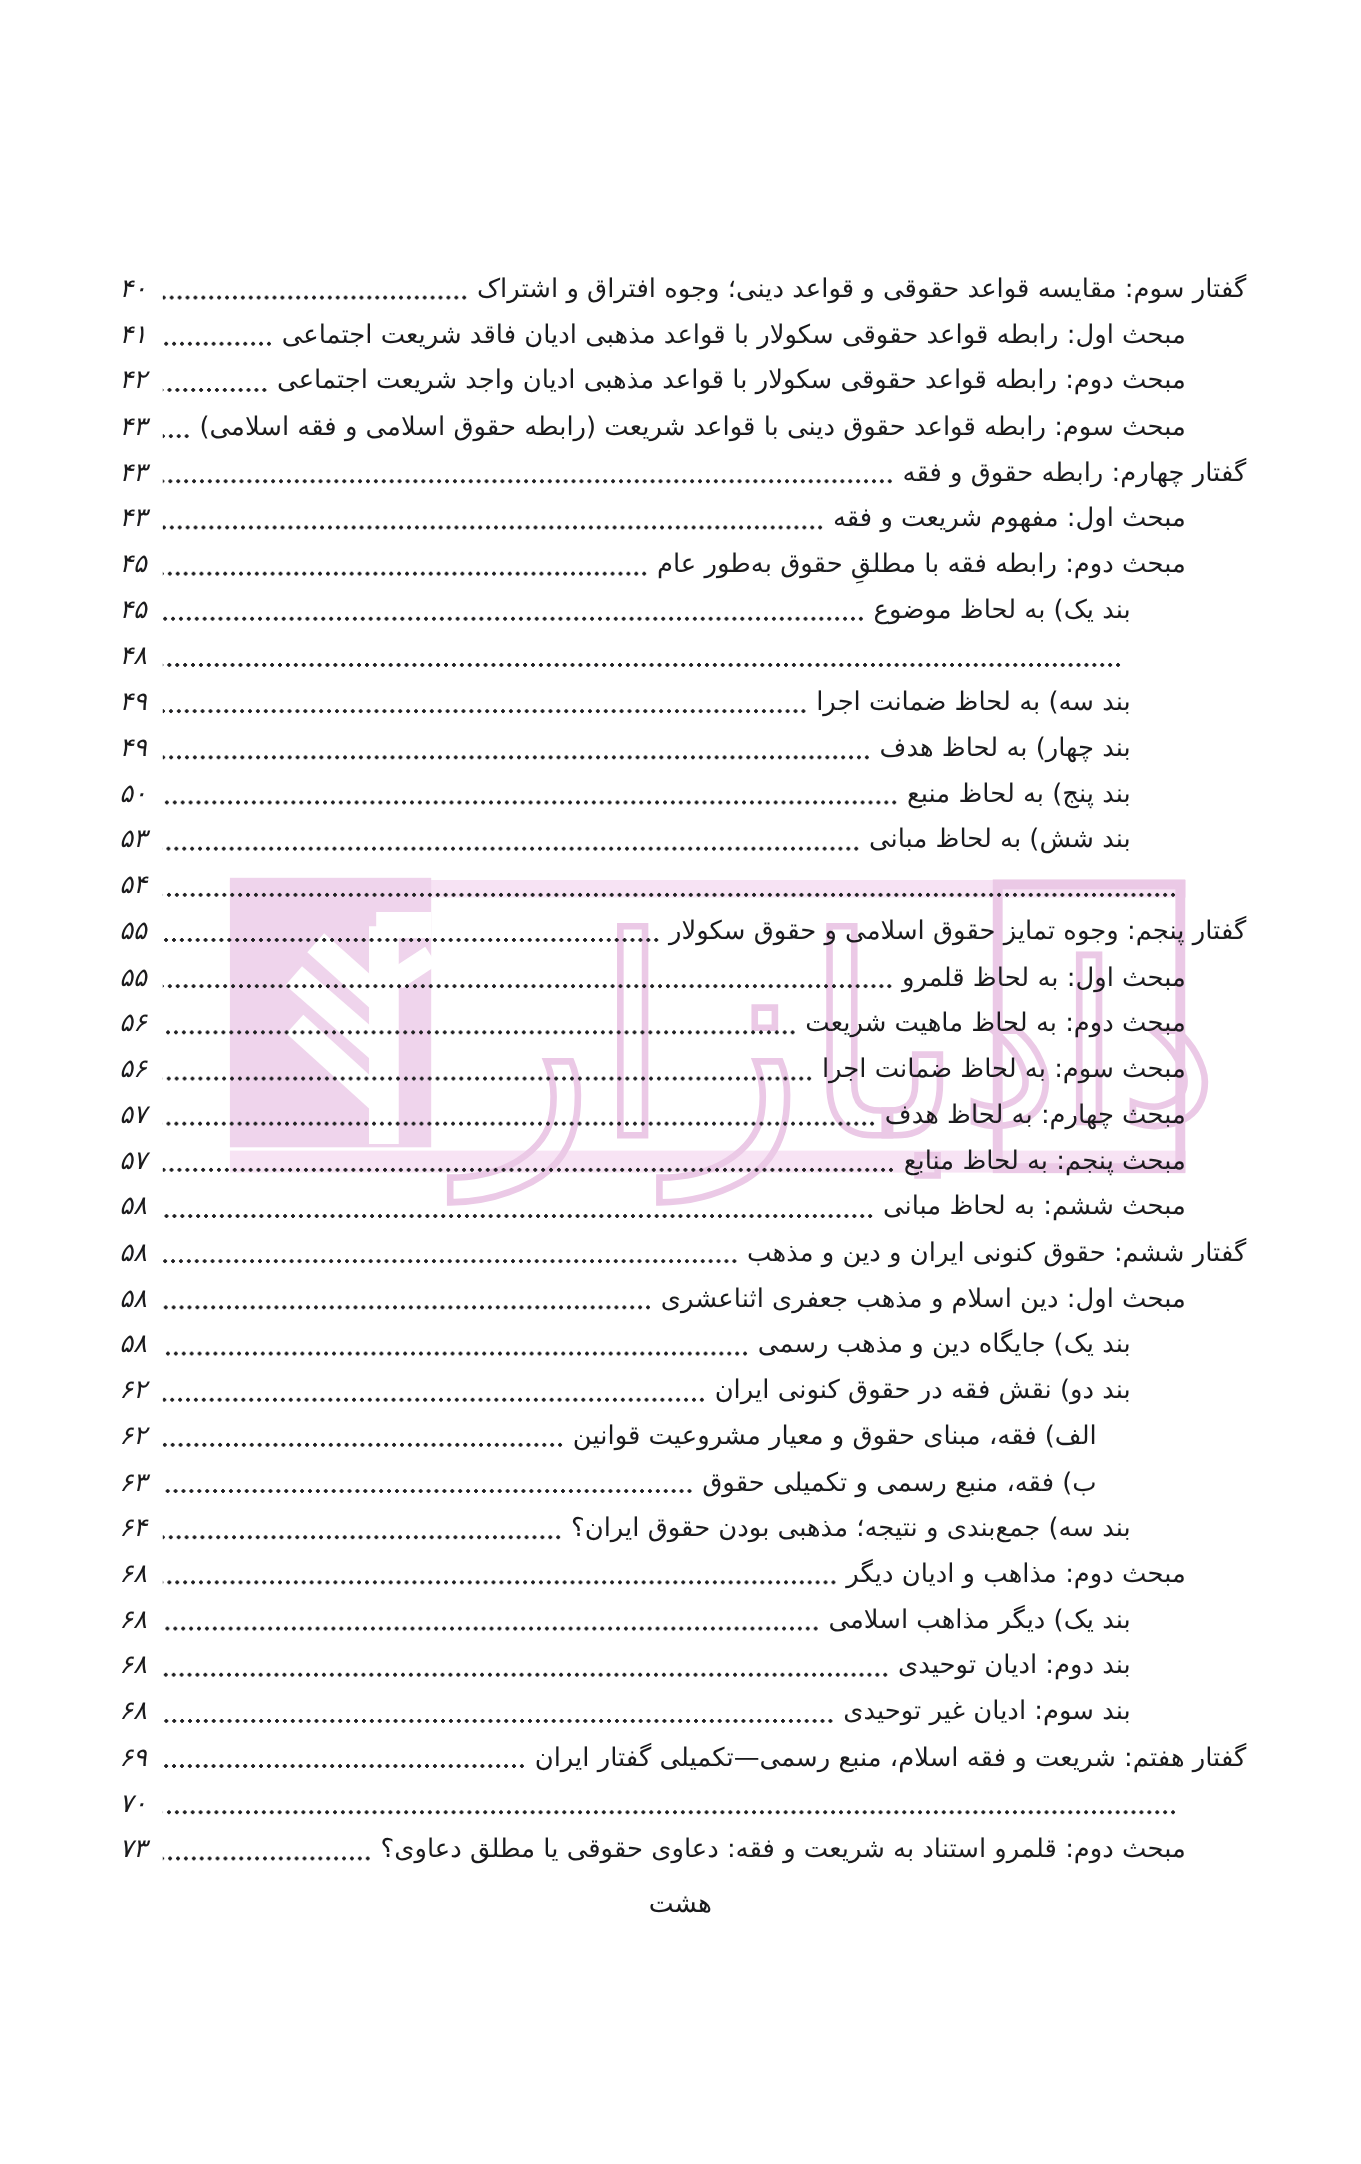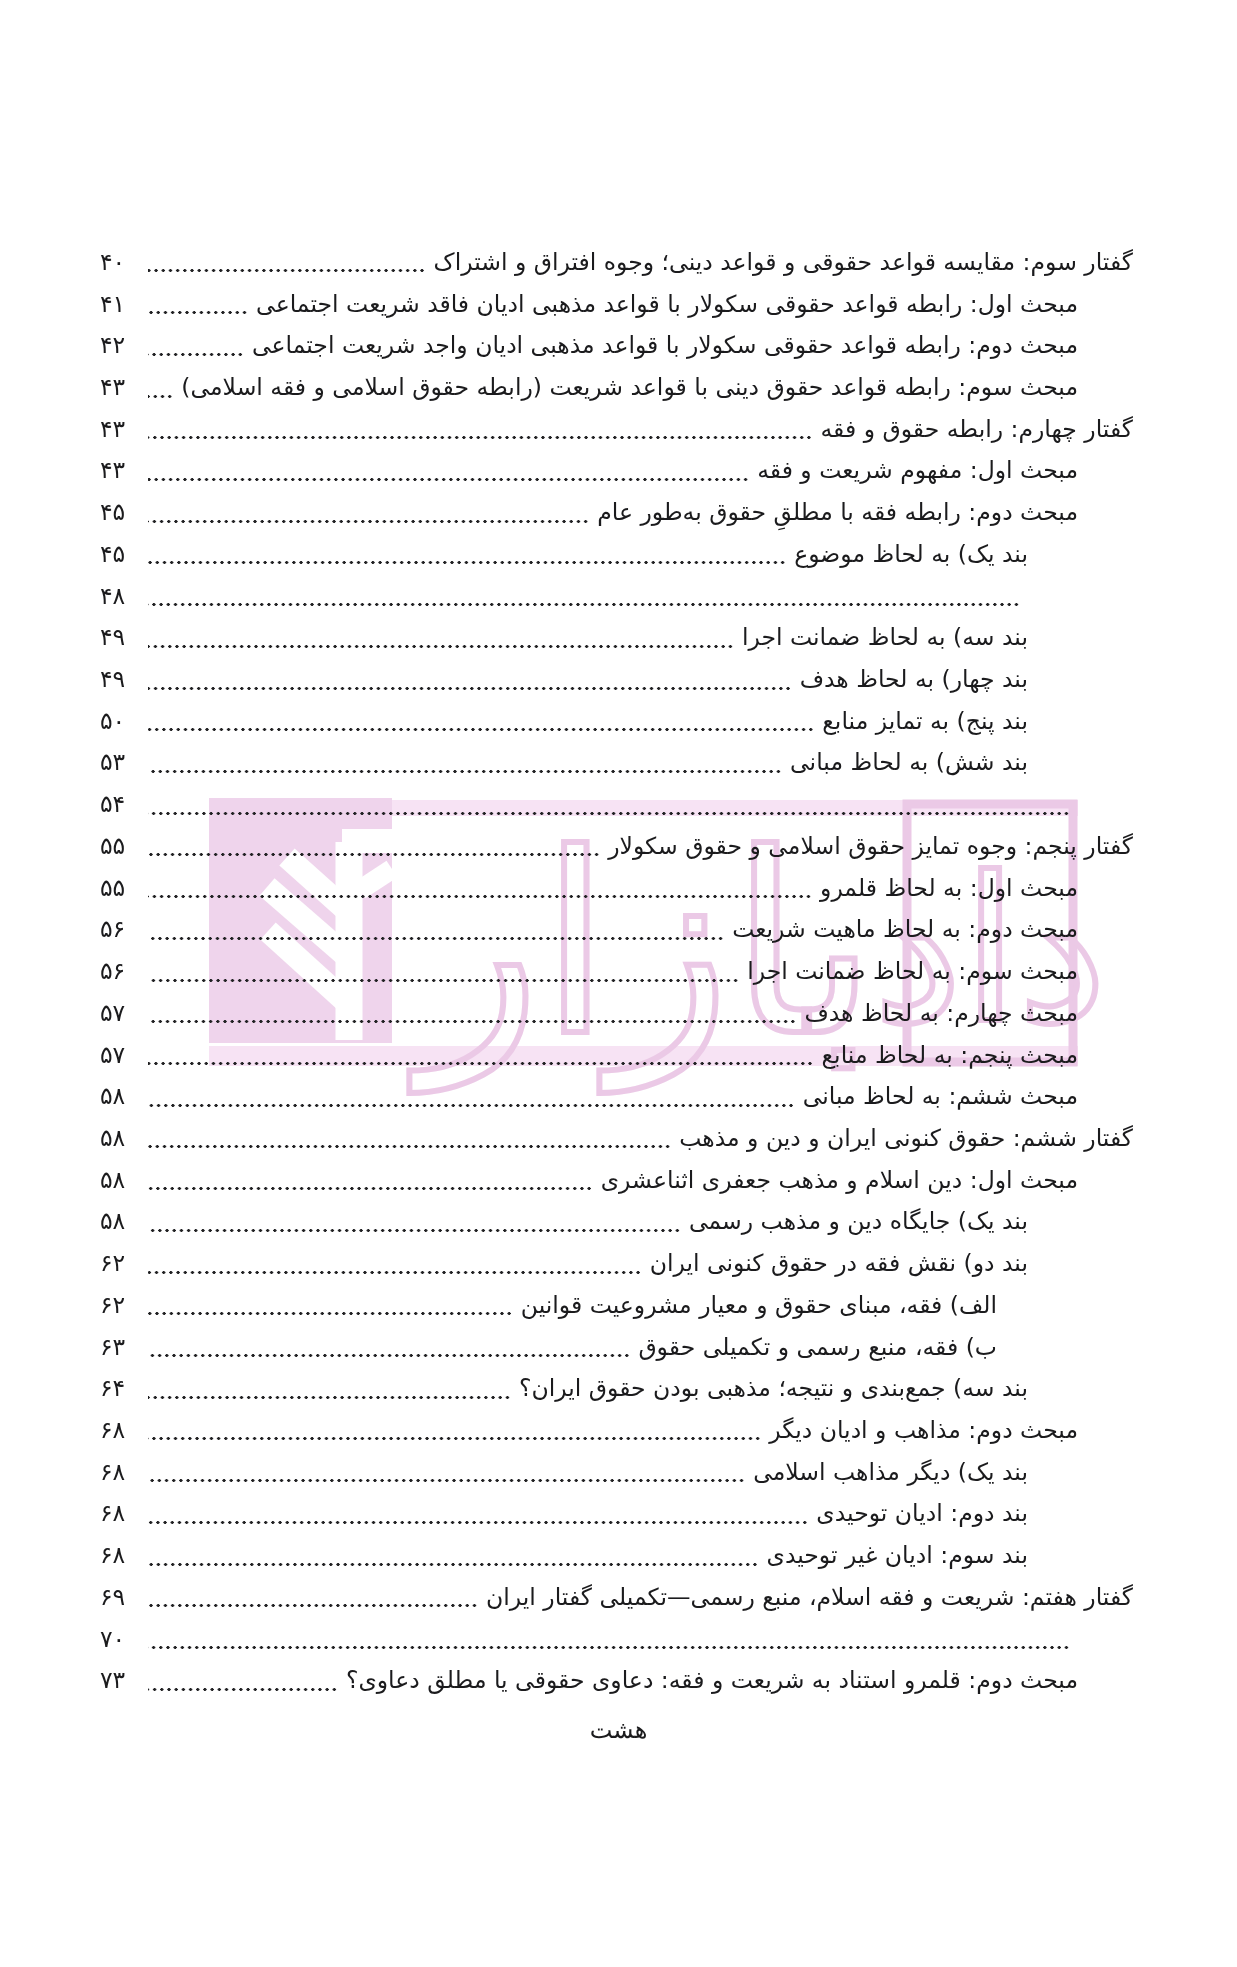--- a/index.html
+++ b/index.html
@@ -46,36 +46,36 @@
     transform:translateY(9px);
     background-image:radial-gradient(circle,#212123 1.55px,rgba(0,0,0,0) 1.7px);
     background-size:7.2px 7px;
     background-repeat:repeat-x;
     background-position:right center;
   }
   .toc-row .p{
     flex:0 0 auto;
     min-width:42px;
     direction:ltr;
-    text-align:left;
+    text-align:center;
     white-space:nowrap;
+    font-style:italic;
   }
   .lvl0{padding-right:0;}
   .lvl1{padding-right:55px;}
   .lvl2{padding-right:105px;}
   .lvl3{padding-right:136px;}
   
   .footer{
     position:absolute;
     top:1716px;left:0;width:100%;
     text-align:center;
     font-size:24px;
     color:#1b1b1d;
     z-index:2;
-    font-family:Liberation Serif, serif;
   }
 </style>
 </head>
 <body>
 
 <div class="page">
 
   <svg class="watermark" viewBox="0 0 1237 1967" xmlns="http://www.w3.org/2000/svg" aria-hidden="true">
 
     <rect x="209" y="800" width="869" height="16" fill="#f7e3f4"></rect>
@@ -146,21 +146,21 @@
         <span class="t">بند سه) به لحاظ ضمانت اجرا</span>
         <span class="dots"></span>
         <span class="p">۴۹</span>
       </div>
       <div class="toc-row lvl2">
         <span class="t">بند چهار) به لحاظ هدف</span>
         <span class="dots"></span>
         <span class="p">۴۹</span>
       </div>
       <div class="toc-row lvl2">
-        <span class="t">بند پنج) به تمایز منابع</span>
+        <span class="t">بند پنج) به لحاظ منبع</span>
         <span class="dots"></span>
         <span class="p">۵۰</span>
       </div>
       <div class="toc-row lvl2">
         <span class="t">بند شش) به لحاظ مبانی</span>
         <span class="dots"></span>
         <span class="p">۵۳</span>
       </div>
       <div class="toc-row lvl1">
         <span class="dots"></span>

